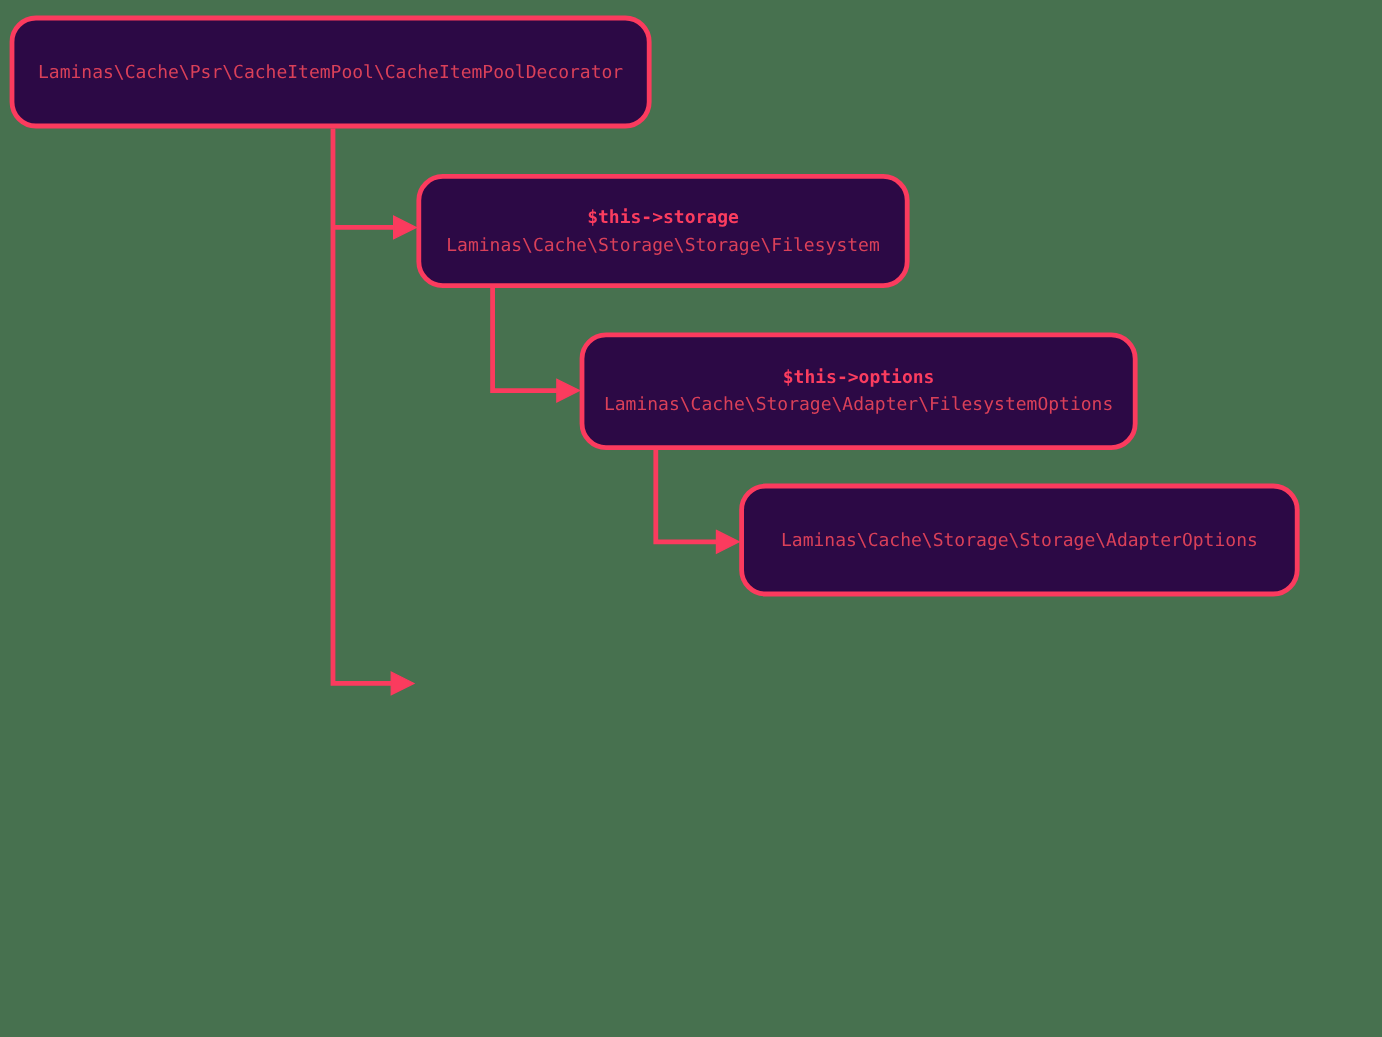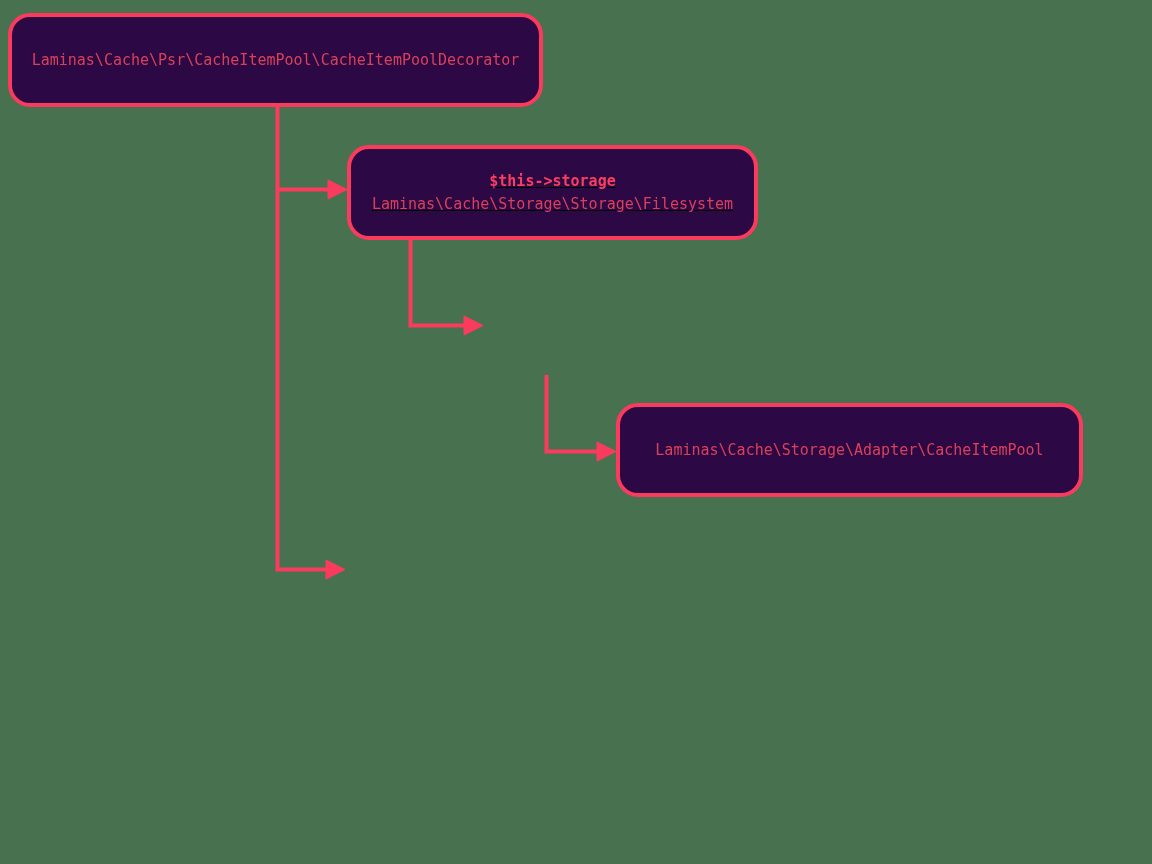--- a/index.html
+++ b/index.html
@@ -55,21 +55,21 @@
   }
   .node .prop {
     color: var(--prop);
     font-weight: bold;
   }
   .node .cls {
     color: var(--cls);
   }
   
   #n-root            { left: 8px;   top: 13px;  width: 535px; height: 94px; }
-  #n-storage         { left: 347px; top: 145px; width: 411px; height: 95px; text-decoration: underline; }
+  #n-storage         { left: 347px; top: 145px; width: 411px; height: 95px; }
   #n-options         { left: 483px; top: 277px; width: 465px; height: 98px; }
   #n-adapter-options { left: 616px; top: 403px; width: 467px; height: 94px; }
   #n-deferred        { left: 345px; top: 520px; width: 445px; height: 96px; }
 </style>
 </head>
 <body>
 
 <div class="canvas">
 
   <svg class="connectors" viewBox="0 0 1152 864" xmlns="http://www.w3.org/2000/svg">
@@ -89,19 +89,23 @@
 
   <div class="node" id="n-root">
     <div class="cls">Laminas\Cache\Psr\CacheItemPool\CacheItemPoolDecorator</div>
   </div>
 
   <div class="node" id="n-storage">
     <div class="prop">$this-&gt;storage</div>
     <div class="cls">Laminas\Cache\Storage\Storage\Filesystem</div>
   </div>
 
+  <div class="node" id="n-options">
+    <div class="prop">$this-&gt;options</div>
+    <div class="cls">Laminas\Cache\Storage\Adapter\FilesystemOptions</div>
+  </div>
 
   <div class="node" id="n-adapter-options">
-    <div class="cls">Laminas\Cache\Storage\Adapter\CacheItemPool</div>
+    <div class="cls">Laminas\Cache\Storage\Storage\AdapterOptions</div>
   </div>
 
 
 </div>
 
 </body></html>

